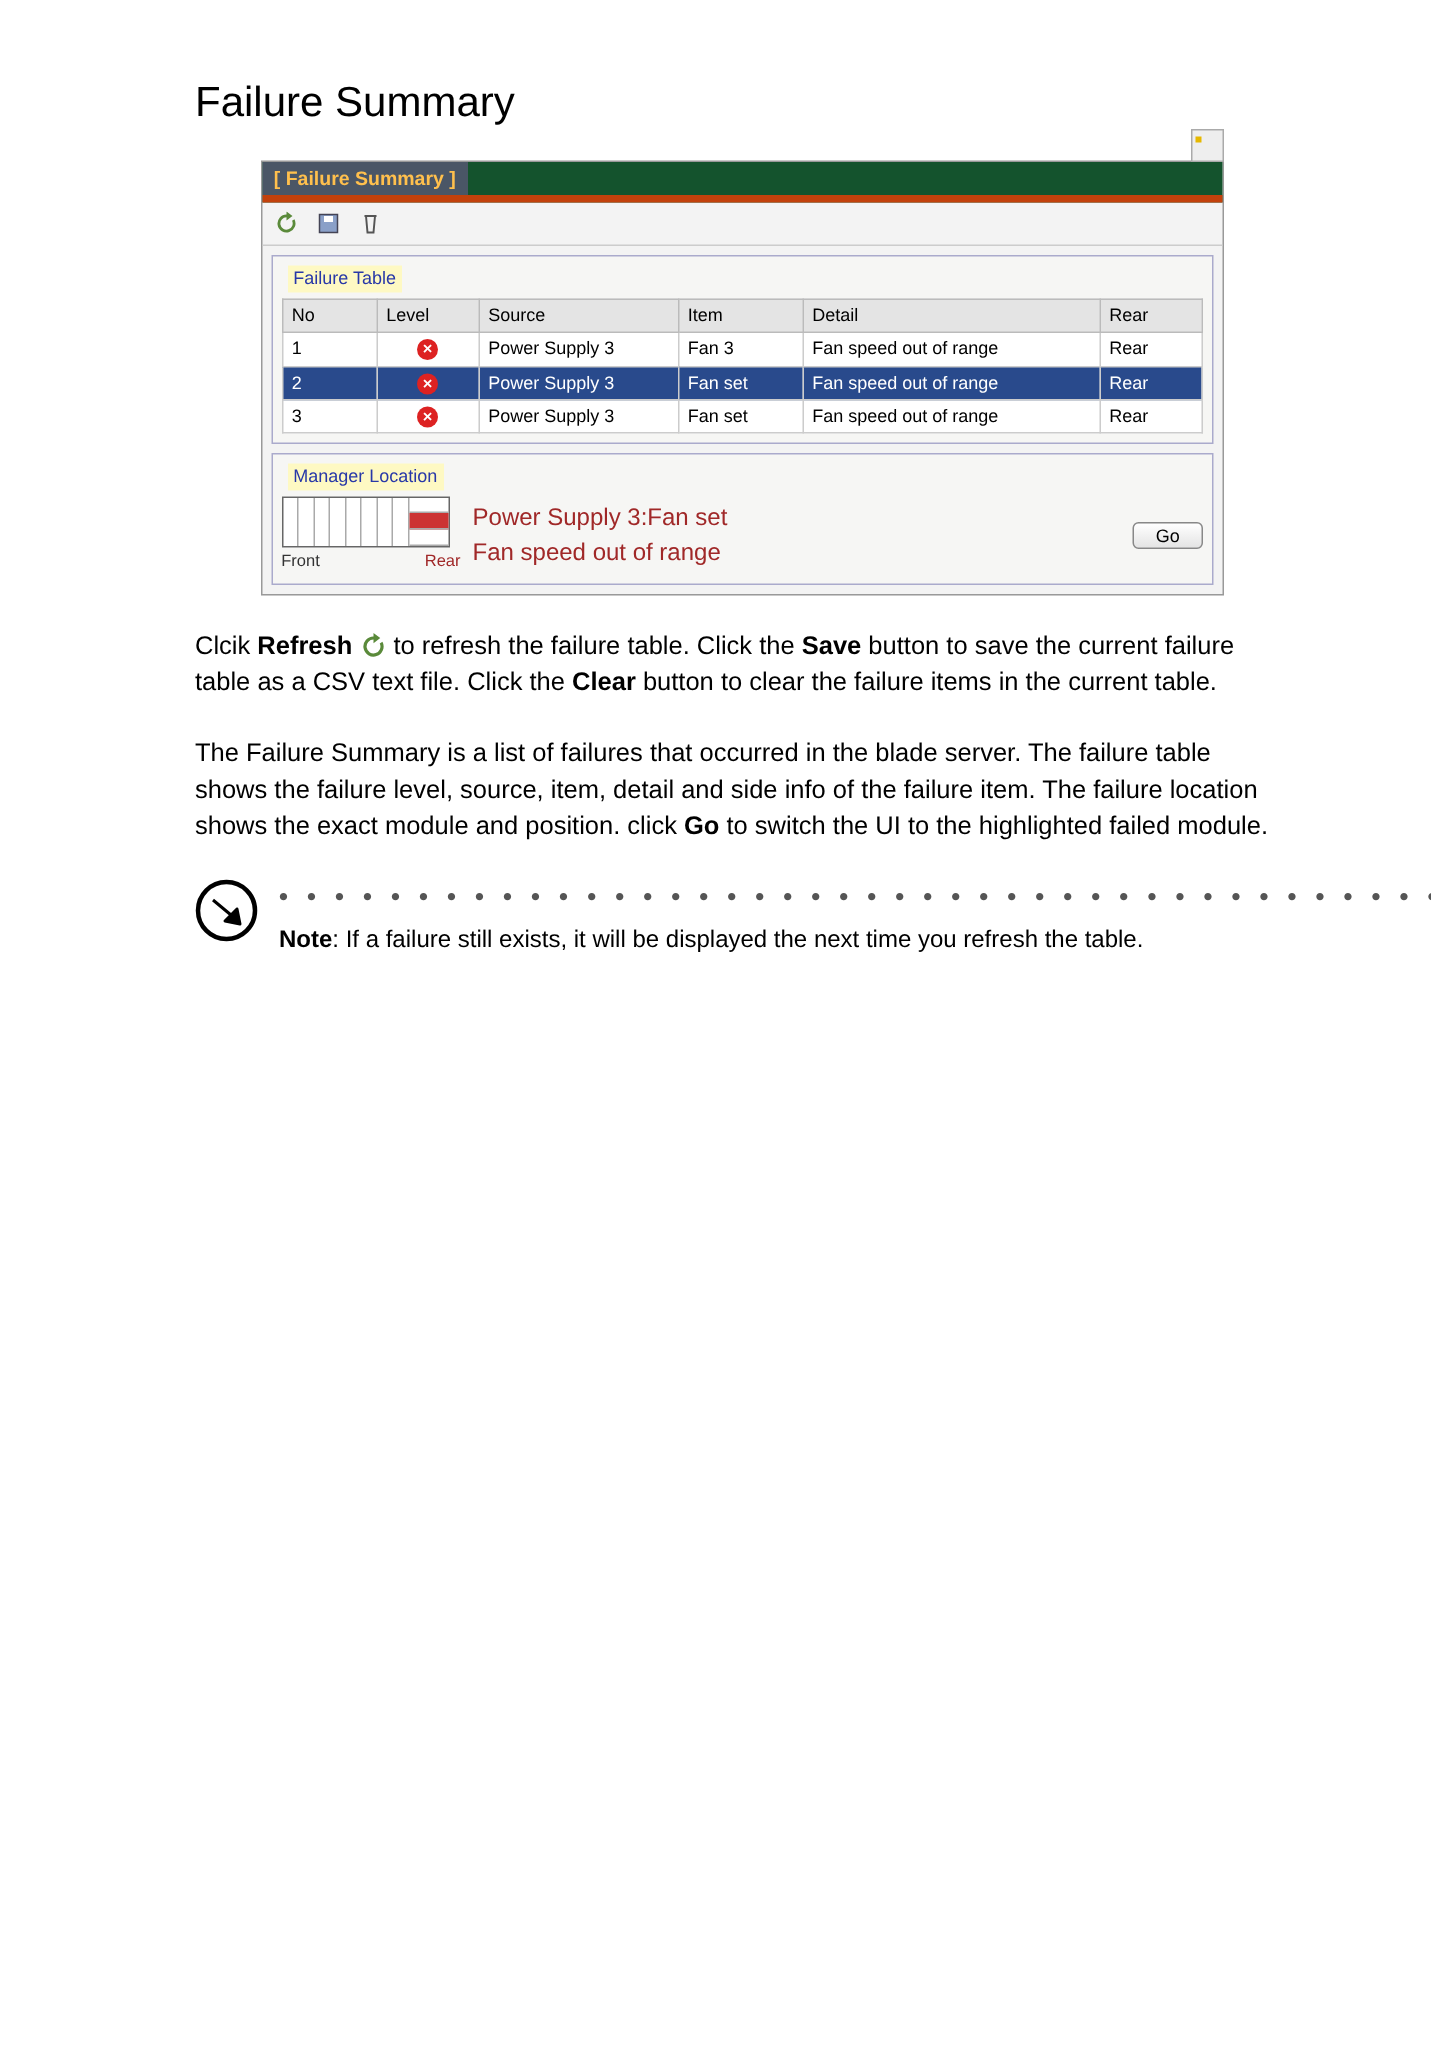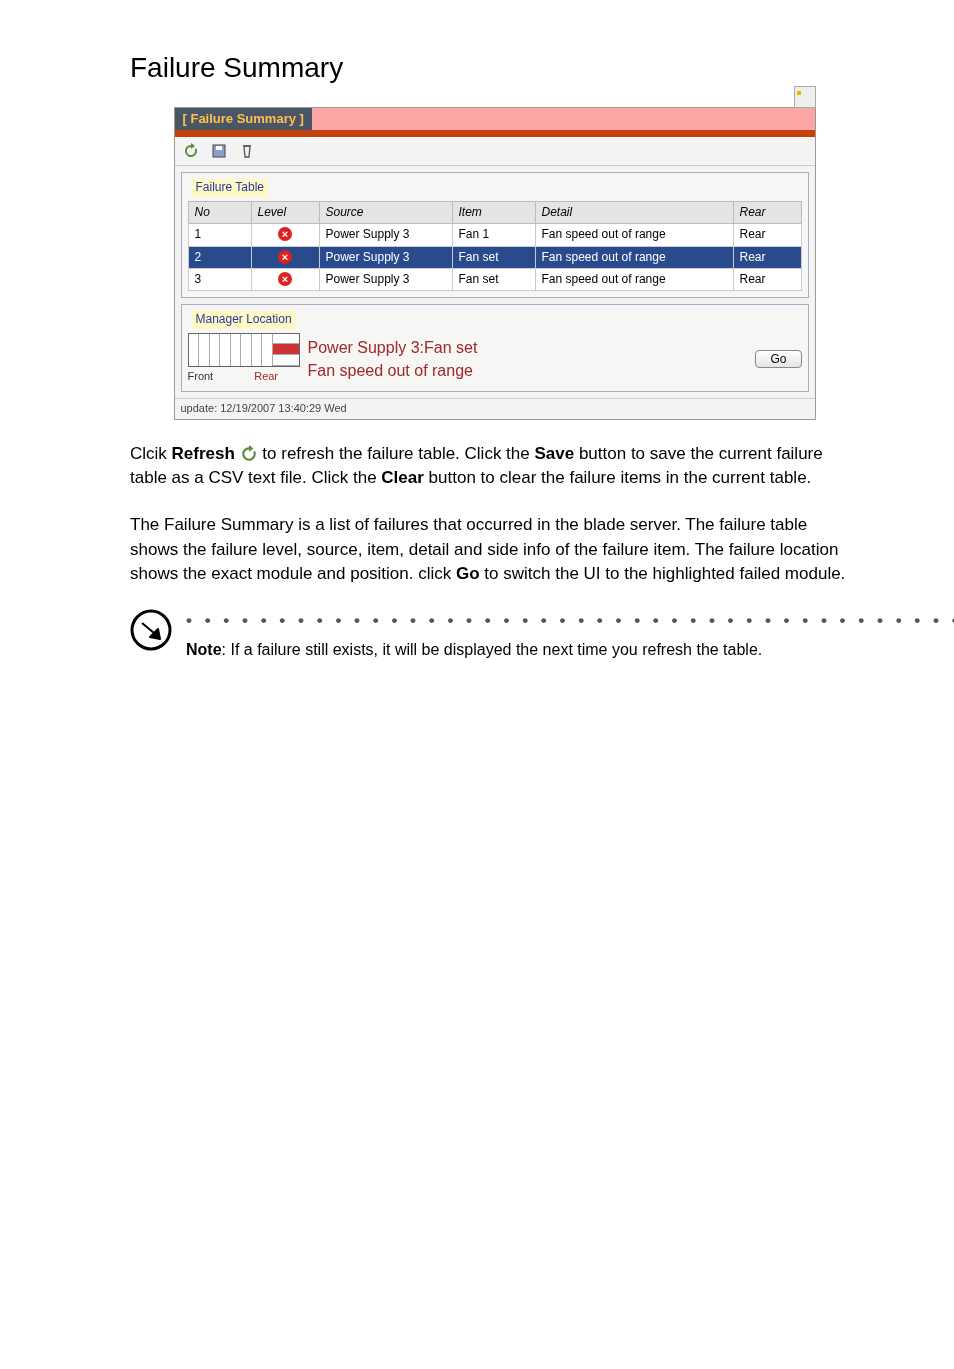--- a/index.html
+++ b/index.html
@@ -34,22 +34,22 @@
   
   .shot {
     margin: 0 auto;
     width: 640px;
     border: 1px solid #999;
     background: #f3f3f3;
     font-family: Tahoma, Arial, sans-serif;
     font-size: 12px;
   }
   .shot-titlebar {
-    background: #fca5a5;
-    border-bottom: 7px solid #c2410c;
+    background: #14532d;
+    border-bottom: 5px solid #c2410c;
     padding: 0;
   }
   .fs-title {
     display: inline-block;
     background: #4a5666;
     color: #ffc04d;
     font-weight: bold;
     padding: 2px 8px;
     font-size: 13px;
   }
@@ -104,21 +104,20 @@
     border-collapse: collapse;
     width: 100%;
     font-size: 12px;
   }
   table.failtbl th {
     background: #e4e4e4;
     border: 1px solid #bbb;
     padding: 2px 6px;
     font-weight: normal;
     text-align: left;
-    font-style: italic;
   }
   table.failtbl td {
     border: 1px solid #ccc;
     padding: 2px 6px;
     background: #fff;
   }
   tr.highlight td {
     background: #294a8c;
     color: #fff;
   }
@@ -158,21 +157,21 @@
   .chassis .psu-col {
     width: 26px;
     display: flex;
     flex-direction: column;
   }
   .chassis .psu { flex: 1; border-bottom: 1px solid #aaa; }
   .chassis .psu.red { background: #c33; }
   .loc-text { color: #a02828; font-size: 16px; }
   .labels-under {
     display: flex;
-    gap: 41px;
+    gap: 70px;
     font-size: 11px;
     color: #333;
     margin-top: 2px;
   }
   .go-btn {
     margin-left: auto;
     padding: 1px 14px;
     font-size: 12px;
     border: 1px solid #888;
     border-radius: 4px;
@@ -257,21 +256,21 @@
             <th style="width:70px">Item</th>
             <th>Detail</th>
             <th style="width:55px">Rear</th>
           </tr>
         </thead>
         <tbody>
           <tr>
             <td>1</td>
             <td style="text-align:center"><span class="lvl-dot">×</span></td>
             <td>Power Supply 3</td>
-            <td>Fan 1</td>
+            <td>Fan 3</td>
             <td>Fan speed out of range</td>
             <td>Rear</td>
           </tr>
           <tr class="highlight">
             <td>2</td>
             <td style="text-align:center"><span class="lvl-dot">×</span></td>
             <td>Power Supply 3</td>
             <td>Fan set</td>
             <td>Fan speed out of range</td>
             <td>Rear</td>
@@ -315,21 +314,20 @@
           </div>
         </div>
         <div>
           <div class="loc-text">Power Supply 3:Fan set</div>
           <div class="loc-text">Fan speed out of range</div>
         </div>
         <button class="go-btn">Go</button>
       </div>
     </div>
 
-    <div class="update-line">update: 12/19/2007 13:40:29 Wed</div>
   </div>
 
   <p class="para">
     <span>Clcik </span><span class="bold">Refresh</span>
     <span class="refresh-inline">
       <svg viewBox="0 0 16 16" width="18" height="18">
           <path d="M8 2a6 6 0 1 0 5.3 3.2l-1.6 1A4.1 4.1 0 1 1 8 3.9V6l4-3-4-3v2z" fill="#5a8a3a"></path>
         </svg>
     </span>
     <span> to refresh the failure table. Click the </span><span class="bold">Save</span><span> button to save the current failure table as a CSV text file. Click the </span><span class="bold">Clear</span><span> button to clear the failure items in the current table.</span>

